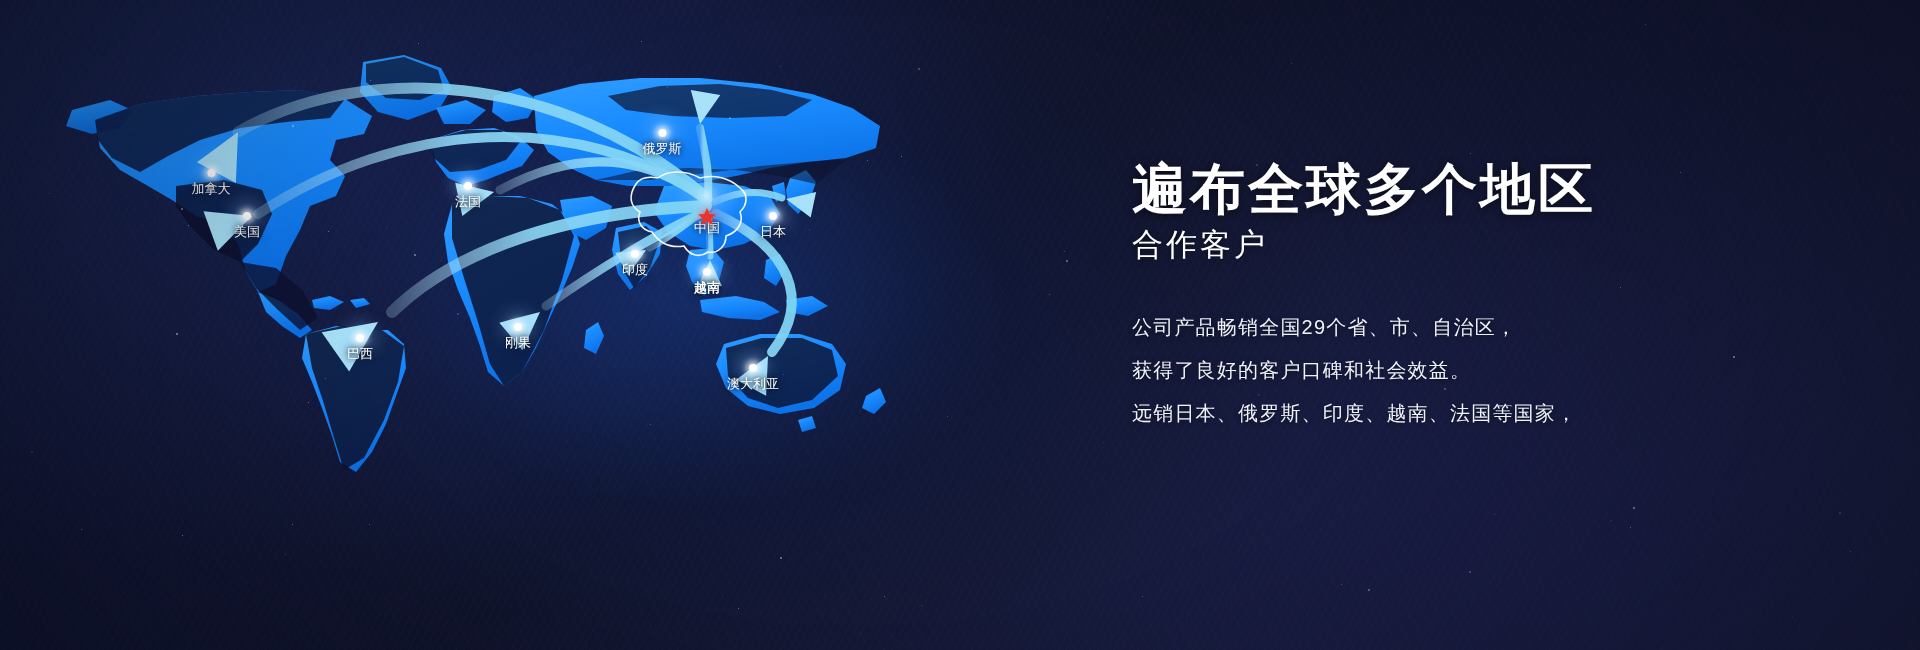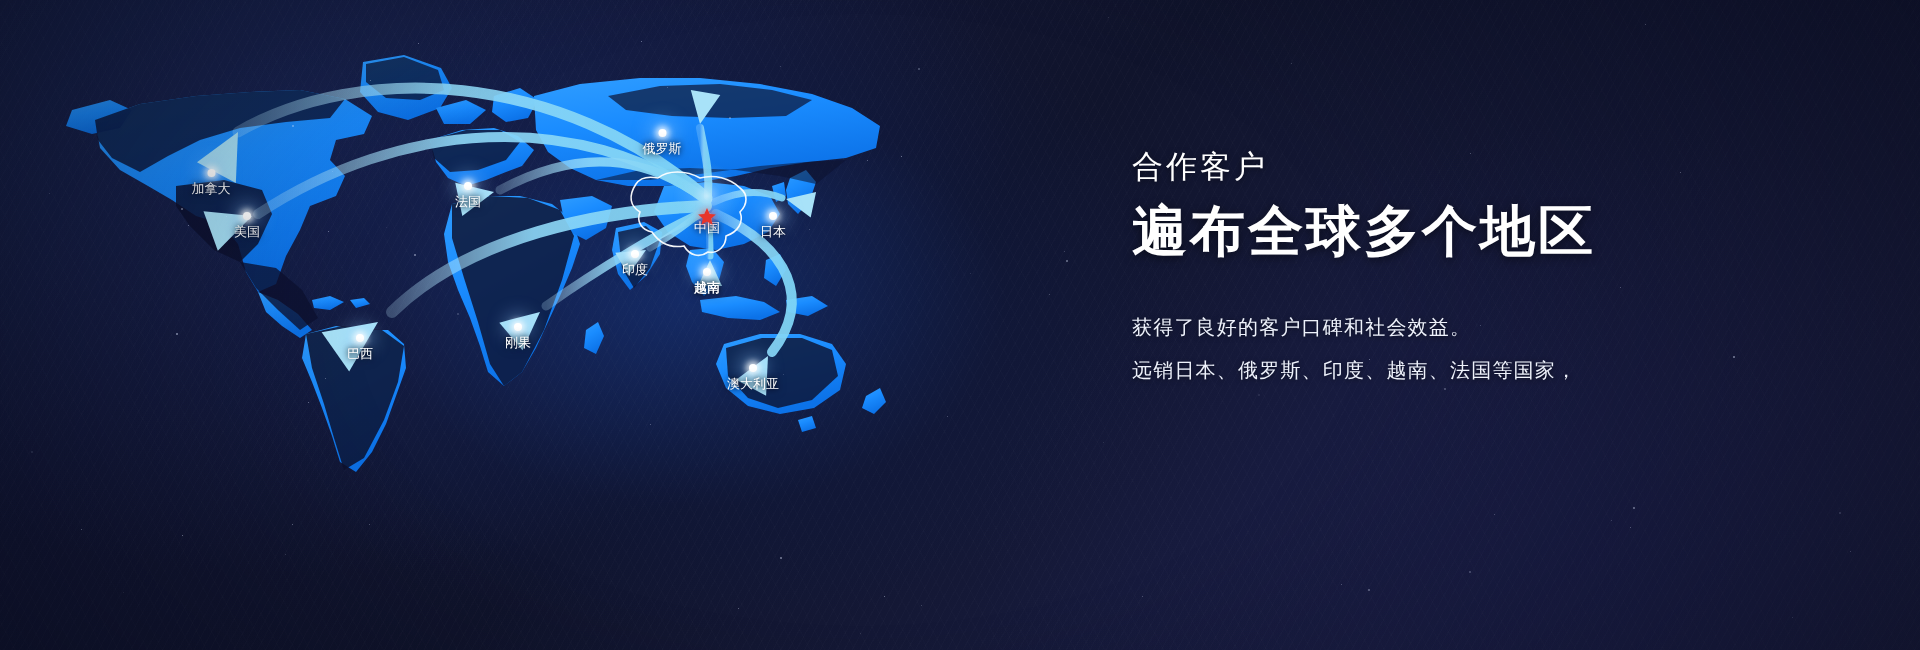--- a/index.html
+++ b/index.html
@@ -409,21 +409,22 @@
       <div class="star-speck" style="width: 2px; height: 2px; left: 780.367px; top: 557.038px; opacity: 0.51;"></div>
       <div class="star-speck" style="width: 1px; height: 1px; left: 1645.3px; top: 24.198px; opacity: 0.31;"></div>
       <div class="star-speck" style="width: 1px; height: 1px; left: 1791.88px; top: 616.75px; opacity: 0.17;"></div>
       <div class="star-speck" style="width: 1px; height: 1px; left: 780.322px; top: 66.1993px; opacity: 0.27;"></div>
       <div class="star-speck" style="width: 2px; height: 2px; left: 457.247px; top: 313.203px; opacity: 0.23;"></div>
       <div class="star-speck" style="width: 1px; height: 1px; left: 650.354px; top: 423.835px; opacity: 0.39;"></div>
       <div class="star-speck" style="width: 1px; height: 1px; left: 888.439px; top: 649.594px; opacity: 0.36;"></div>
     </div>
 
   <div id="panel">
+    <div id="headline">遍布全球多个地区</div>
     <div id="eyebrow">合作客户</div>
-    <div id="headline">遍布全球多个地区</div>
     <div id="desc">
+        <div class="line">公司产品畅销全国29个省、市、自治区，</div>
         <div class="line">获得了良好的客户口碑和社会效益。</div>
         <div class="line">远销日本、俄罗斯、印度、越南、法国等国家，</div>
       </div>
   </div>
 
 </div>
 
 </body></html>

